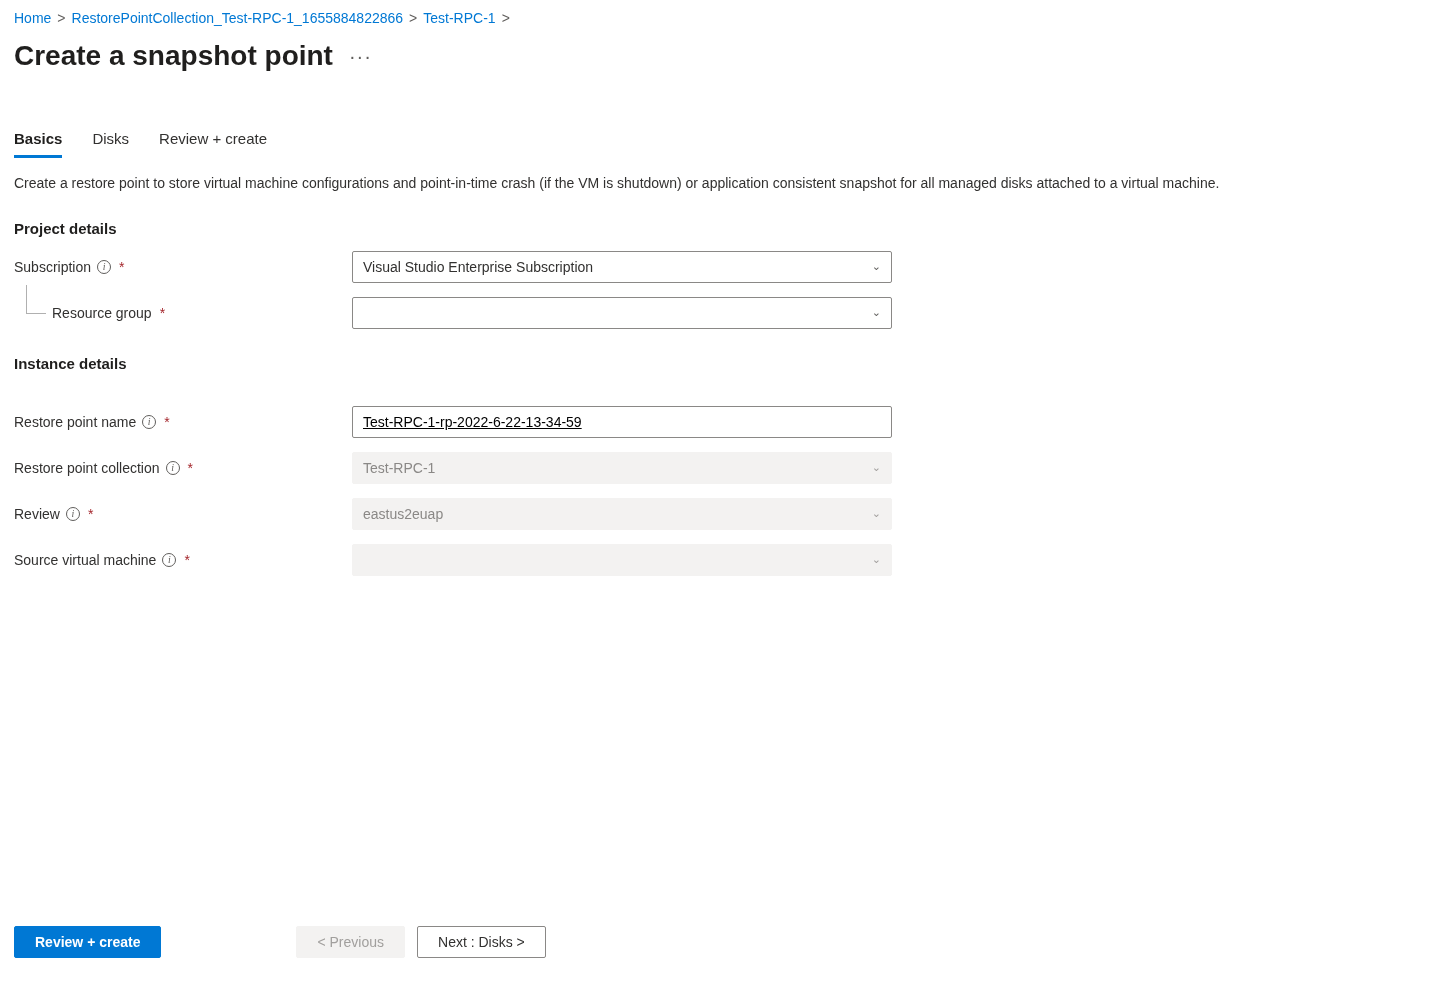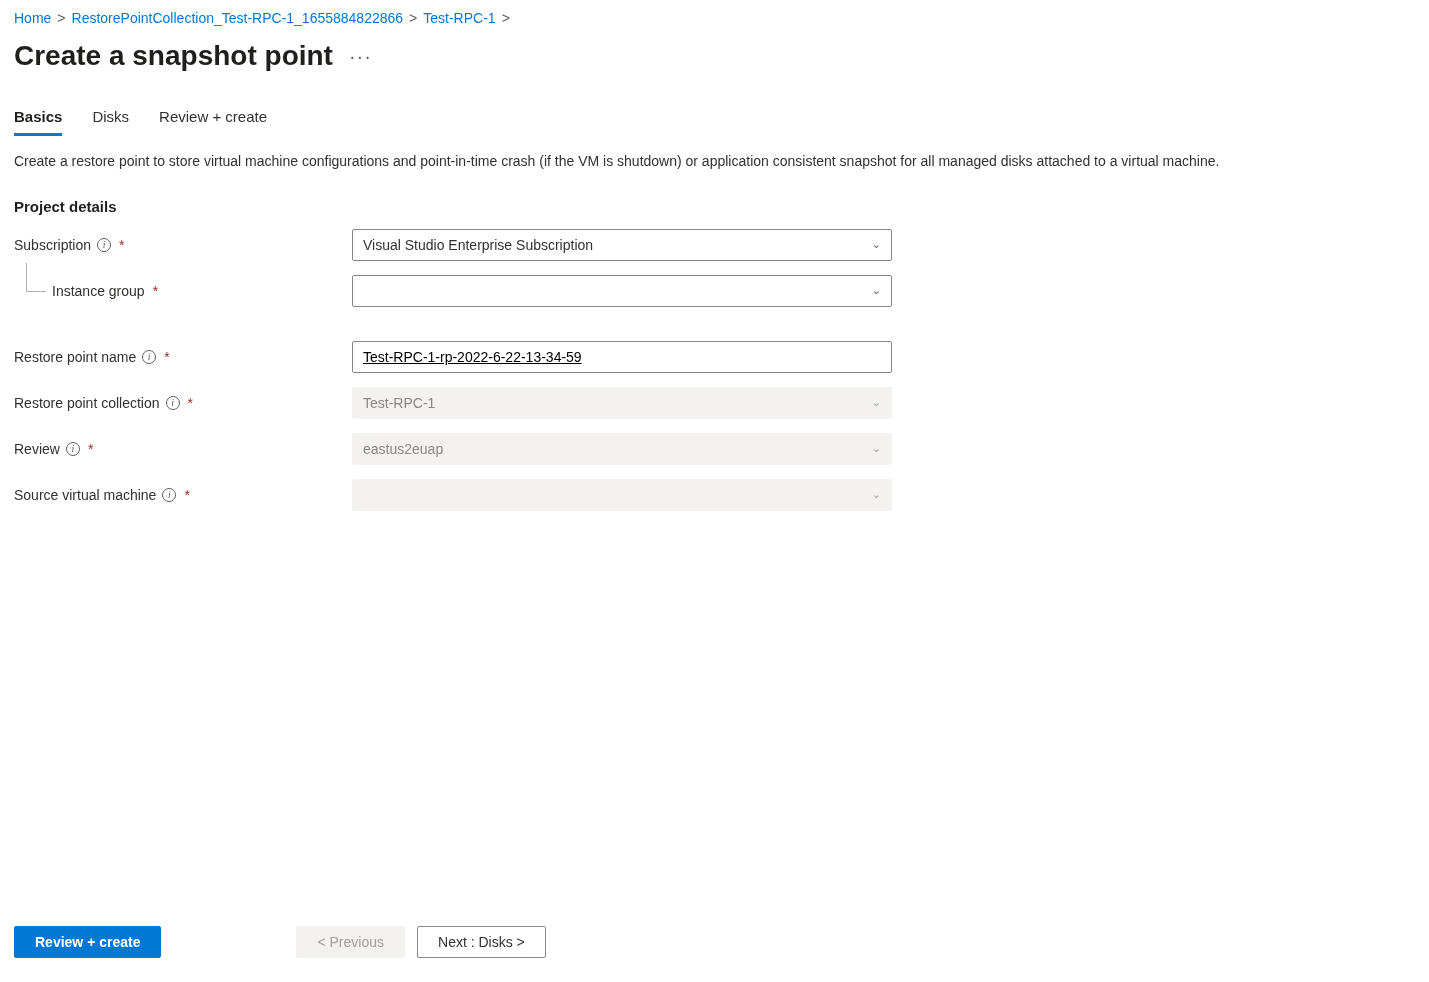--- a/index.html
+++ b/index.html
@@ -48,20 +48,21 @@
       gap: 30px;
       margin-top: 36px;
       border-bottom: none;
     }
     .tab {
       font-size: 15px;
       color: #323130;
       padding-bottom: 8px;
       cursor: pointer;
       border-bottom: 3px solid transparent;
+      margin-top: 22px;
     }
     .tab.active {
       font-weight: 600;
       border-bottom: 3px solid #0078d4;
       color: #201f1e;
     }
     
     .content { margin-top: 16px; }
     .description {
       font-size: 14px;
@@ -243,31 +244,32 @@
     <div class="control-cell">
       <div class="select">
         <span>Visual Studio Enterprise Subscription</span>
         <span class="chevron">⌄</span>
       </div>
     </div>
   </div>
 
   <div class="form-row indent">
     <div class="label-cell">
-      <span>Instance group</span>
+      <span>Resource group</span>
       <span class="required">*</span>
     </div>
     <div class="control-cell">
       <div class="select">
         <span></span>
         <span class="chevron">⌄</span>
       </div>
     </div>
   </div>
 
+  <h2 class="section-header">Instance details</h2>
 
   <div class="form-row form-section-gap">
     <div class="label-cell">
       <span>Restore point name</span>
       <span class="info-icon">i</span>
       <span class="required">*</span>
     </div>
     <div class="control-cell">
       <div class="text-input">
         <input type="text" value="Test-RPC-1-rp-2022-6-22-13-34-59" style="">

